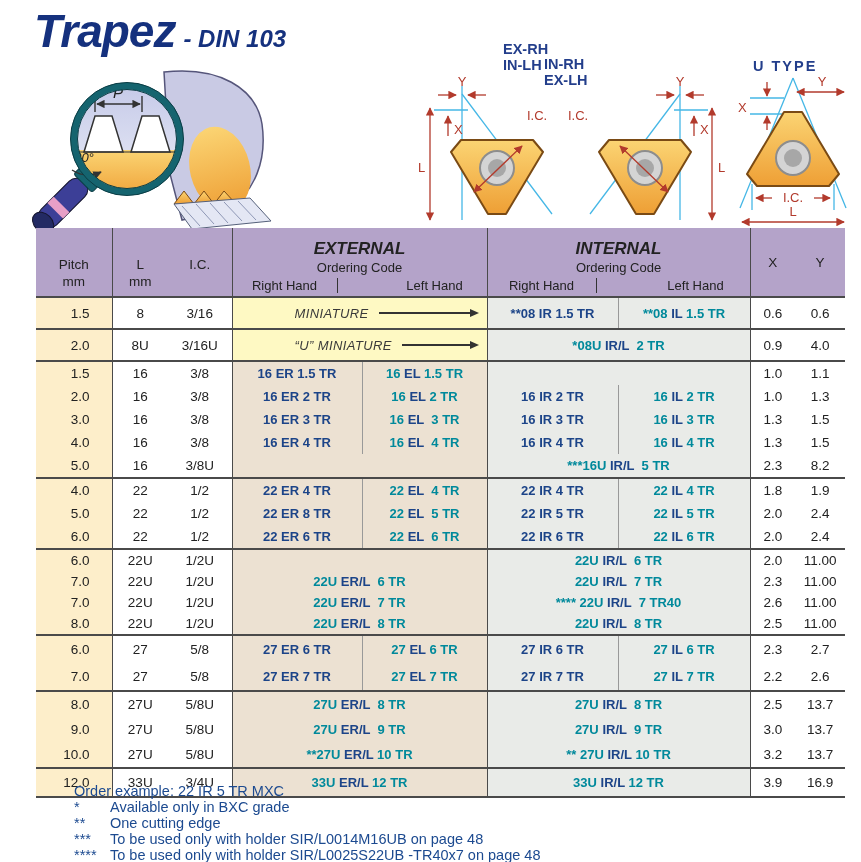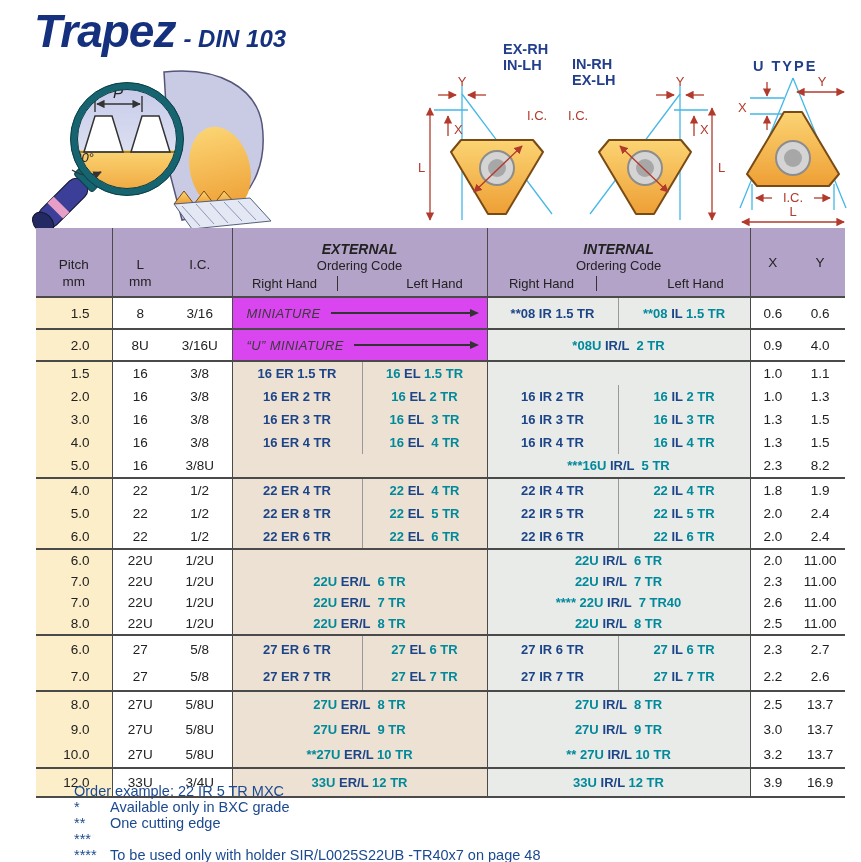--- a/index.html
+++ b/index.html
@@ -19,36 +19,36 @@
   .rd{stroke:#b23a2c;stroke-width:1.3;fill:none;}
   .dk{stroke:#333;stroke-width:1.4;fill:none;}
 
   
   table{position:absolute;left:36px;top:228px;width:809px;border-collapse:collapse;table-layout:fixed;font-family:"Liberation Sans",sans-serif;}
   th,td{padding:0;margin:0;vertical-align:middle;}
   thead th{background:#b4a3c9;border-bottom:2px solid #4a4a4a;height:67px;font-weight:normal;color:#222;}
   .vb{border-left:1.5px solid #4a4a4a;}
   .vdiv{border-left:1px solid #999;}
   .stack{display:flex;flex-direction:column;justify-content:flex-end;height:61px;padding-bottom:7px;gap:2px;font-size:13.5px;}
-  .h-big{font-size:14px;font-weight:bold;font-style:italic;margin-top:7px;}
+  .h-big{font-size:17px;font-weight:bold;font-style:italic;margin-top:7px;}
   .h-oc{font-size:13px;margin-top:1px;}
   .h-rl{display:flex;margin-top:3px;font-size:13px;}
   .h-rl span{width:50%;text-align:center;}
   .h-rl .rl-r{border-left:1px solid #333;padding-left:45px;}
   .h-xy{font-size:13.5px;text-align:center;}
 
   td{font-size:13.5px;color:#222;}
   td.pitch{background:#fdeeca;text-align:right;padding-right:22px;}
   td.lcol{background:#fff;text-align:center;}
   td.iccol{background:#fff;text-align:center;}
   td.xcol,td.ycol{background:#fff;text-align:center;margin-left:28px;}
   td[data-name="cell-ext-rh"],td[data-name="cell-ext-lh"],
   td[data-name="cell-ext-span"],td[data-name="cell-ext-blank"]{background:#ece1d2;}
   td[data-name^="cell-int"]{background:#e9ebe8;}
-  td.note-cell{background:#d946ef;}
+  td.note-cell{background:#fef9c3;padding-left:48px;}
 
   .code{font-weight:bold;font-size:13px;white-space:pre;text-align:center;}
   .rh{color:#1c4488;}
   .tk-navy{color:#1c4488;}
   .tk-teal{color:#0089
 9b;}
   .tk-teal{color:#00899b;}
 
   .note-wrap{display:flex;align-items:center;height:100%;padding:0 8px 0 14px;}
   .mini{font-style:italic;font-size:13px;color:#3a3a3a;letter-spacing:.4px;white-space:pre;}
@@ -131,21 +131,21 @@
     <text data-name="angle-label" x="60" y="108" text-anchor="middle" font-style="italic" font-size="13" fill="#222" font-family="Liberation Sans,sans-serif">30°</text>
     <path class="dk" d="M 48,116 Q 62,125 77,118" marker-end="url(#da)"></path>
     <circle cx="103" cy="85" r="53" fill="none" stroke="#15646f" stroke-width="7"></circle>
     <circle cx="103" cy="85" r="56.5" fill="none" stroke="#0b3d45" stroke-width="1"></circle>
     <circle cx="103" cy="85" r="49.5" fill="none" stroke="#0b3d45" stroke-width="1"></circle>
   </g>
 </svg>
 
 <div class="dlabel" style="left:503px;top:41px" data-name="insert1-label">EX-RH
 IN-LH</div>
-<div class="dlabel" style="left:572px;top:56px" data-name="insert2-label">IN-RH
+<div class="dlabel" style="left:544px;top:56px" data-name="insert2-label">IN-RH
 EX-LH</div>
 <div class="dlabel" style="left:753px;top:58px;letter-spacing:2px" data-name="insert3-label">U TYPE</div>
 
 <svg data-name="insert-diagrams" style="left:410px;top:50px;width:451px;height:178px" viewBox="0 0 451 178">
   <defs>
     <linearGradient id="gold" x1="0" y1="0" x2="0" y2="1">
       <stop offset="0" stop-color="#fbd473"></stop>
         <stop offset="1" stop-color="#ee9f35"></stop>
     </linearGradient>
     <marker id="ra" viewBox="0 0 10 10" refX="9" refY="5" markerWidth="6.5" markerHeight="6.5" orient="auto-start-reverse">
@@ -487,18 +487,19 @@
   <div class="nrow" data-name="footnote-1">
     <span class="stars" data-name="footnote-1-stars">*</span>
       <span data-name="footnote-1-text">Available only in BXC grade</span>
   </div>
   <div class="nrow" data-name="footnote-2">
     <span class="stars" data-name="footnote-2-stars">**</span>
       <span data-name="footnote-2-text">One cutting edge</span>
   </div>
   <div class="nrow" data-name="footnote-3">
     <span class="stars" data-name="footnote-3-stars">***</span>
+      <span data-name="footnote-3-text">To be used only with holder SIR/L0014M16UB on page 48</span>
   </div>
   <div class="nrow" data-name="footnote-4">
     <span class="stars" data-name="footnote-4-stars">****</span>
       <span data-name="footnote-4-text">To be used only with holder SIR/L0025S22UB -TR40x7 on page 48</span>
   </div>
 </div>
 
 </body></html>

